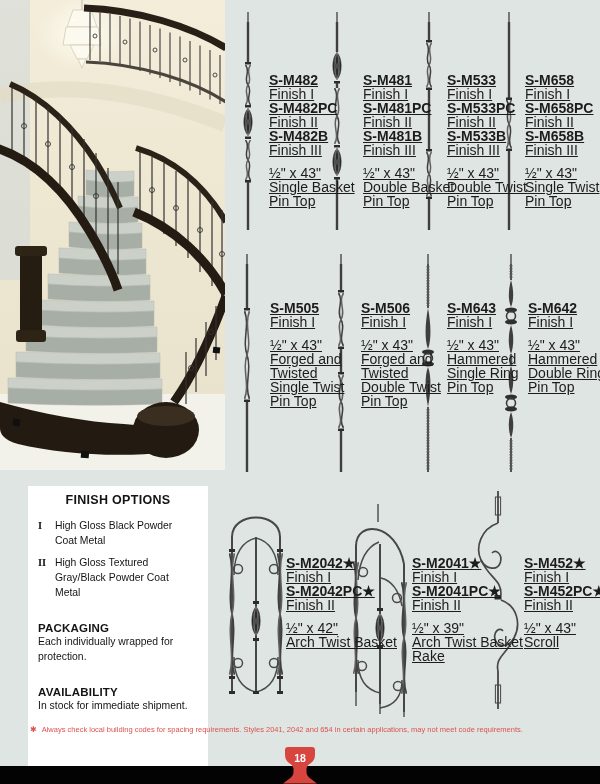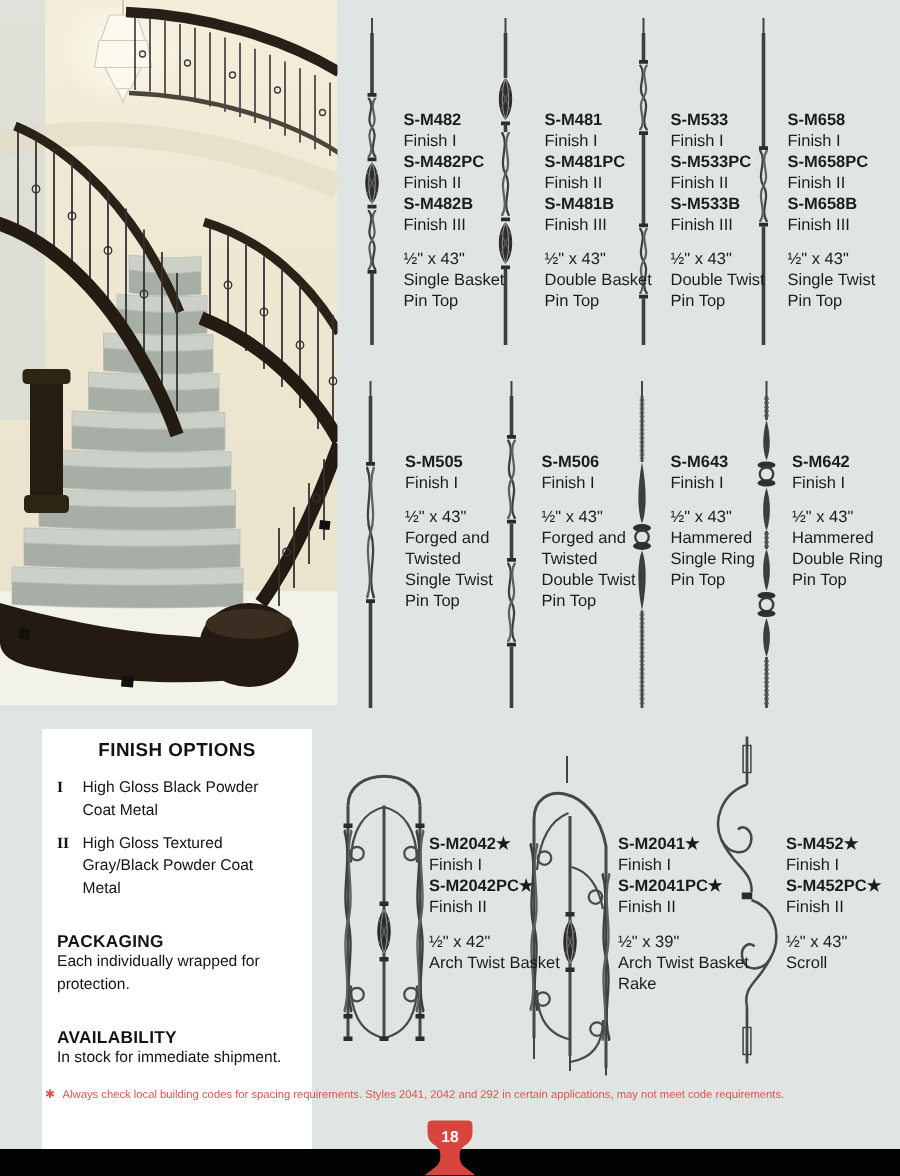--- a/index.html
+++ b/index.html
@@ -13,21 +13,21 @@
   .rodt{stroke:#4a4a4a;stroke-width:1.9;}
   .col{fill:#2c2c2c;}
   .ring{fill:none;stroke:#3c3c3c;stroke-width:1.6;}
   .disc{fill:#2f2f2f;}
   .blade{fill:#3e3e3e;}
   .tex{stroke:#6a6a6a;stroke-width:0.7;stroke-dasharray:1.6 1.2;fill:none;}
   .frame{stroke:#474747;stroke-width:2;fill:none;}
   .curl{stroke:#4a4a4a;stroke-width:1.5;fill:none;}
   .scr{fill:none;stroke:#474747;stroke-width:1.7;}
   .sleeve{fill:none;stroke:#454545;stroke-width:1;}
-  .pt{position:absolute;font-size:11px;line-height:14px;color:#1c1c1c;white-space:nowrap;}
+  .pt{position:absolute;font-size:14px;line-height:14px;color:#1c1c1c;white-space:nowrap;text-decoration:underline;}
   .pt .b{font-weight:bold;}
   .pt .size{margin-top:9px;}
   .fbox{position:absolute;left:28px;top:486px;width:180px;height:290px;background:#ffffff;box-sizing:border-box;padding:7px 10px 0 10px;color:#141414;}
   .ftitle{font-size:12.5px;font-weight:bold;text-align:center;letter-spacing:.3px;margin-bottom:11px;}
   .fitem{display:flex;margin-bottom:7px;font-size:10.4px;line-height:15px;}
   .fnum{width:17px;font-weight:bold;font-family:"Liberation Serif", serif;flex:none;}
   .ftext{width:133px;}
   .ftext.nowrap{white-space:nowrap;width:auto;}
   .fhead{font-size:11.5px;font-weight:bold;margin-top:22px;letter-spacing:.2px;}
   .fbody{font-size:10.4px;line-height:15px;width:160px;}
@@ -435,21 +435,21 @@
       <span class="fnum">II</span>
       <span class="ftext">High Gloss Textured Gray/Black Powder Coat Metal</span>
     </div>
     <div class="fhead">PACKAGING</div>
     <div class="fbody">Each individually wrapped for protection.</div>
     <div class="fhead">AVAILABILITY</div>
     <div class="fbody nowrap">In stock for immediate shipment.</div>
   </div>
 
   <div class="footnote">
-    <span class="star">✱</span><span>Always check local building codes for spacing requirements. Styles 2041, 2042 and 292 in certain applications, may not meet code requirements.</span>
+    <span class="star">✱</span><span>Always check local building codes for spacing requirements. Styles 2041, 2042 and 654 in certain applications, may not meet code requirements.</span>
   </div>
   <div class="blackbar"></div>
   <svg class="badge" width="38" height="38" viewBox="0 0 38 38">
     <path d="M7,1 H31 Q34,1 34,4 V9 Q34,15 28.5,18 Q25.5,20 25.5,23.5 V26 Q25.5,30 30,33 L36,37.5 H2 L8,33 Q12.5,30 12.5,26 V23.5 Q12.5,20 9.5,18 Q4,15 4,9 V4 Q4,1 7,1 Z" fill="#d8443e"></path>
     <text x="19" y="15.5" text-anchor="middle" font-size="10.5" font-weight="bold" fill="#ffffff" font-family="Liberation Sans, sans-serif">18</text>
   </svg>
 
 </div>
 
 </body></html>

